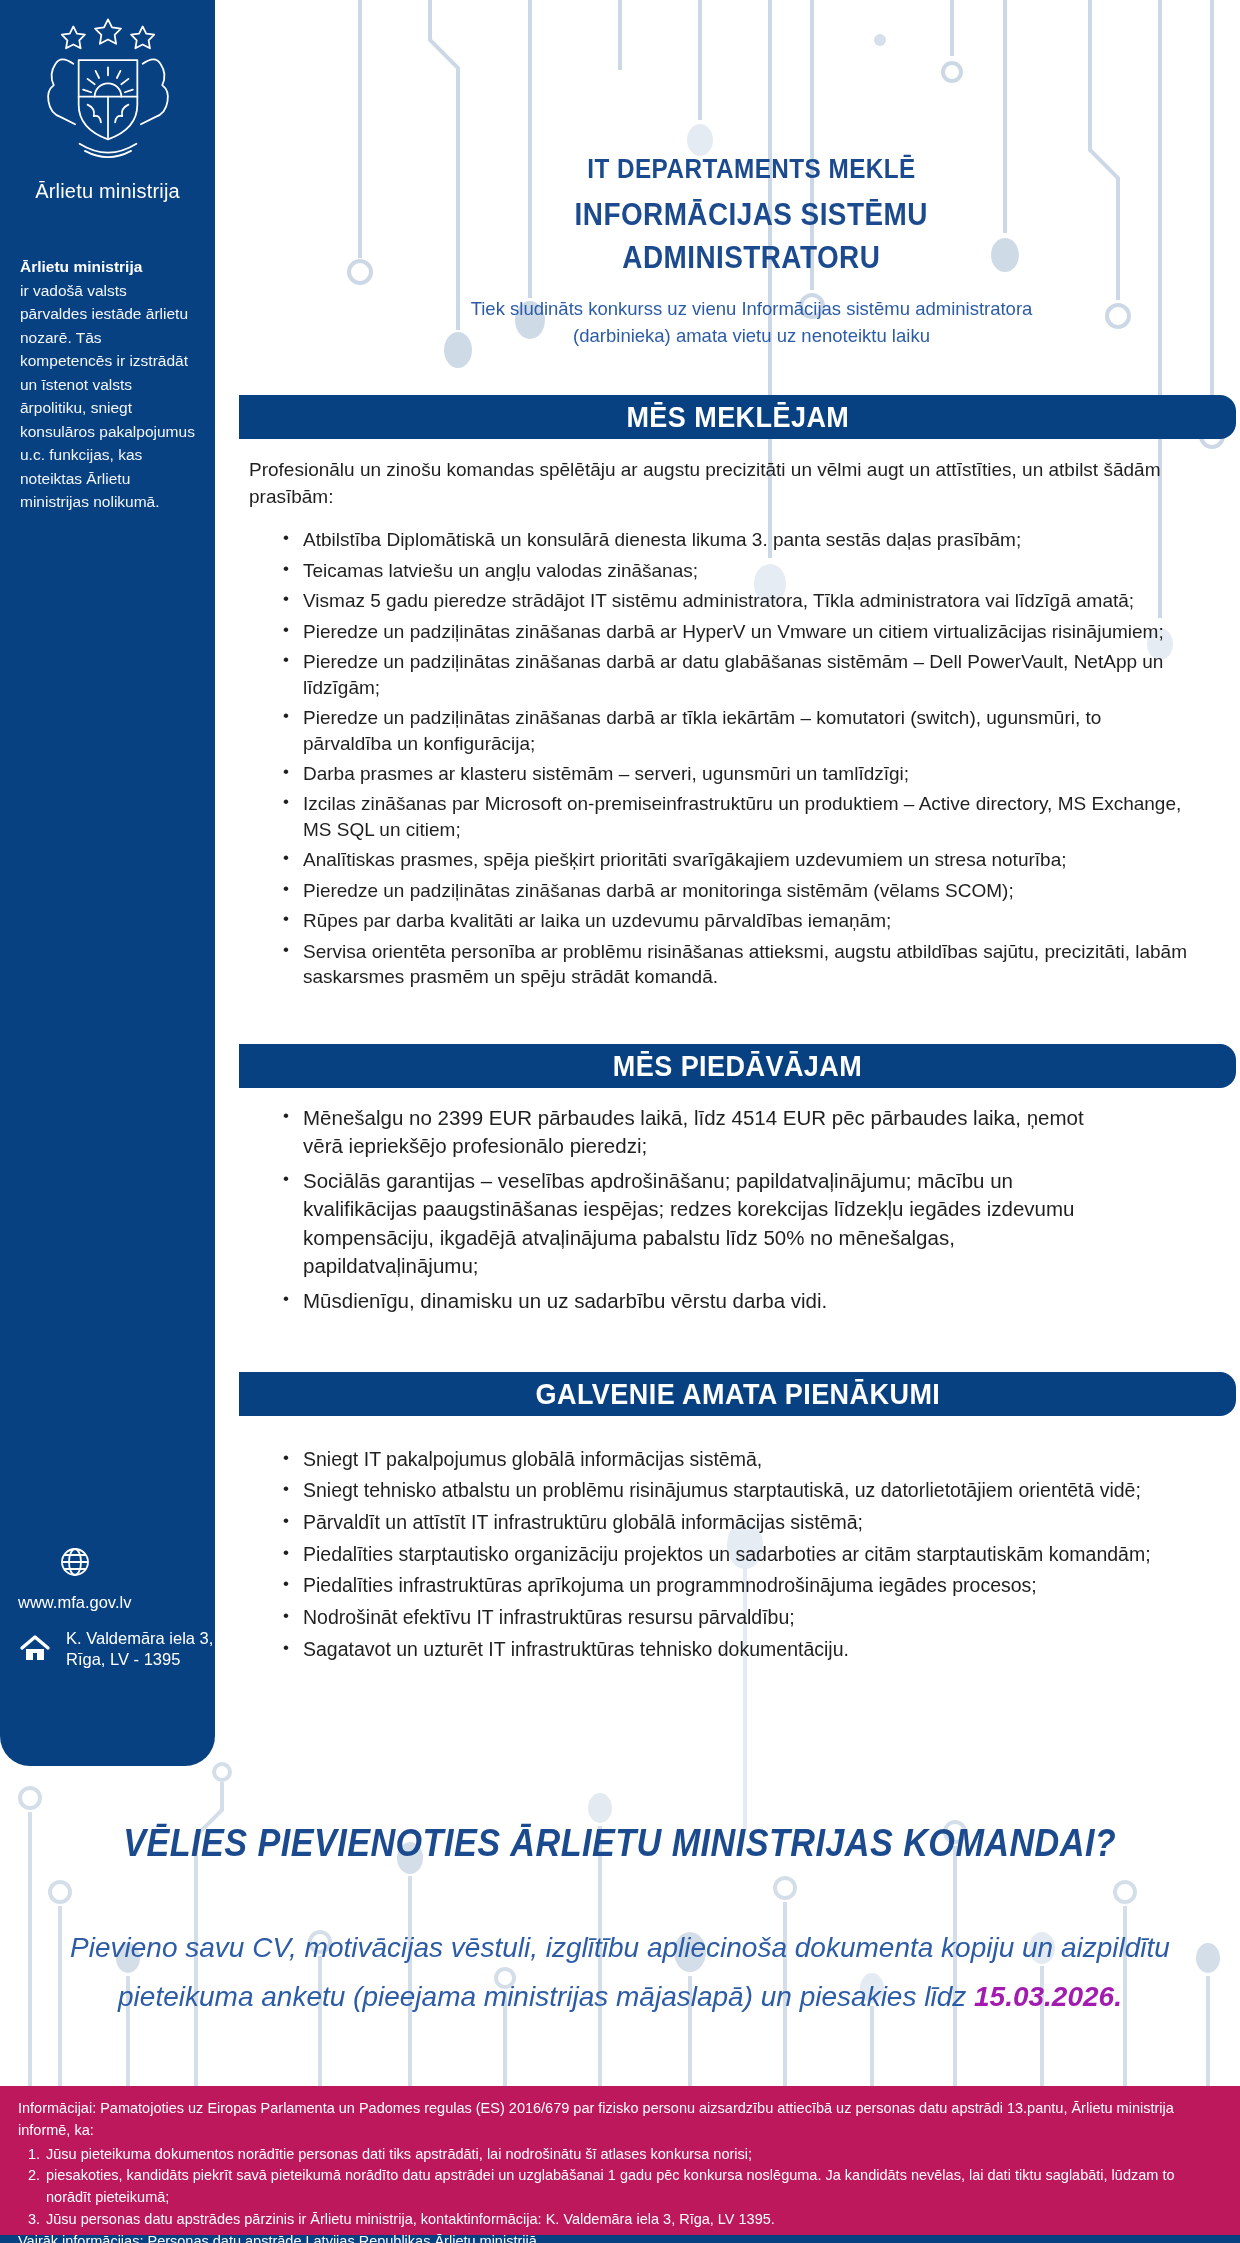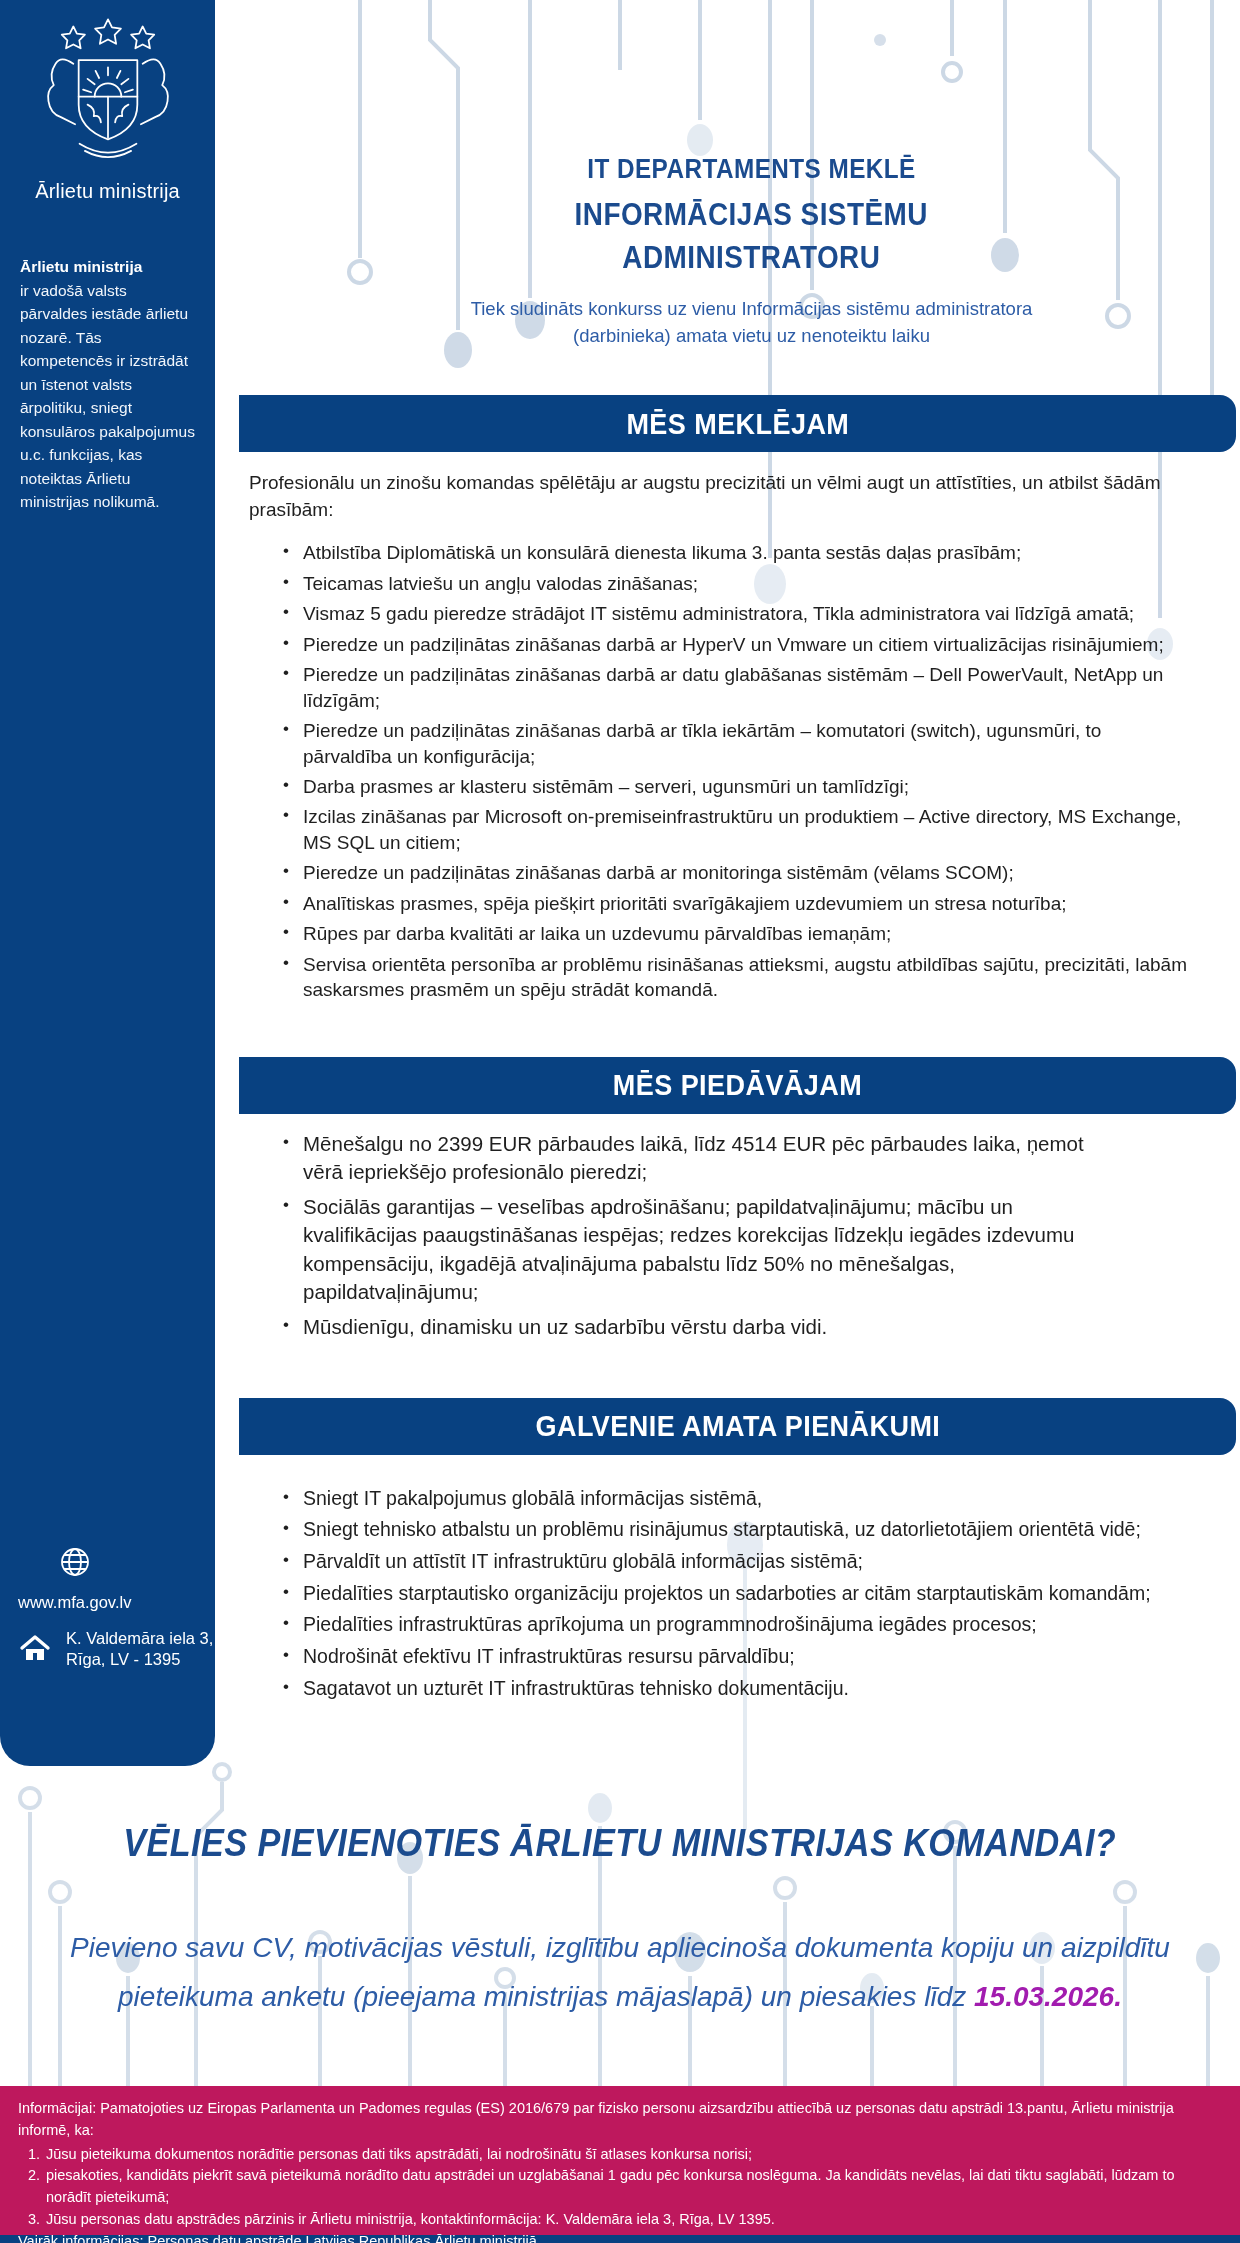--- a/index.html
+++ b/index.html
@@ -18,21 +18,21 @@
   .side-row.web{top:1546px;flex-direction:column;}
   .side-row.addr{top:1628px;}
   .side-icon{flex:0 0 auto;}
   
   .content{position:absolute;left:215px;top:4px;width:1025px;z-index:1;padding-left:24px;}
   .cond{display:inline-block;transform:scaleX(.9);transform-origin:center;}
   .kicker{margin:150px 0 0;text-align:center;font-size:27px;font-weight:700;color:#1b4b8e;letter-spacing:.5px;}
   .big-title{margin:8px 0 0;text-align:center;font-size:31px;font-weight:700;color:#1b4b8e;line-height:1.4;letter-spacing:.5px;}
   .subtitle{margin:16px auto 0;width:640px;text-align:center;font-size:18.5px;line-height:1.45;color:#2d5ca6;}
   
-  .job-section .banner{margin-top:46px;width:997px;height:57px;background:#084181;
+  .job-section .banner{margin-top:46px;width:997px;height:44px;background:#084181;
        border-radius:0 16px 16px 0;display:flex;align-items:center;justify-content:center;
        color:#fff;font-size:30px;font-weight:700;letter-spacing:.5px;}
   .job-section .intro{margin:18px 40px 0 10px;font-size:19px;line-height:1.42;color:#1f1f1f;}
   .job-section ul{margin:16px 70px 0 42px;padding:0;list-style:none;color:#1f1f1f;}
   .job-section li{position:relative;padding-left:22px;font-size:19px;line-height:1.34;margin-bottom:5px;}
   .job-section li::before{content:"•";position:absolute;left:2px;top:0;font-size:17px;}
   .job-section:nth-of-type(2) .banner{margin-top:54px;}
   .job-section:nth-of-type(2) ul{margin-right:150px;}
   .job-section:nth-of-type(2) li{font-size:20.5px;line-height:1.38;margin-bottom:7px;}
   .job-section:nth-of-type(3) .banner{margin-top:56px;}
@@ -188,22 +188,22 @@
     <p class="intro">Profesionālu un zinošu komandas spēlētāju ar augstu precizitāti un vēlmi augt un attīstīties, un atbilst  šādām prasībām:</p>
     <ul class="bullets">
             <li>Atbilstība Diplomātiskā un konsulārā dienesta likuma 3. panta sestās daļas prasībām;</li>
             <li>Teicamas latviešu un angļu valodas zināšanas;</li>
             <li>Vismaz 5 gadu pieredze strādājot IT sistēmu administratora, Tīkla administratora vai līdzīgā amatā;</li>
             <li>Pieredze un padziļinātas zināšanas darbā ar HyperV un Vmware un citiem virtualizācijas risinājumiem;</li>
             <li>Pieredze un padziļinātas zināšanas darbā ar datu glabāšanas sistēmām – Dell PowerVault, NetApp un līdzīgām;</li>
             <li>Pieredze un padziļinātas zināšanas darbā ar tīkla iekārtām – komutatori (switch), ugunsmūri, to pārvaldība un konfigurācija;</li>
             <li>Darba prasmes ar klasteru sistēmām – serveri, ugunsmūri un tamlīdzīgi;</li>
             <li>Izcilas zināšanas par Microsoft on-premiseinfrastruktūru un produktiem – Active directory, MS Exchange, MS SQL un citiem;</li>
+            <li>Analītiskas prasmes, spēja piešķirt prioritāti svarīgākajiem uzdevumiem un stresa noturība;</li>
             <li>Pieredze un padziļinātas zināšanas darbā ar monitoringa sistēmām (vēlams SCOM);</li>
-            <li>Analītiskas prasmes, spēja piešķirt prioritāti svarīgākajiem uzdevumiem un stresa noturība;</li>
             <li>Rūpes par darba kvalitāti ar laika un uzdevumu pārvaldības iemaņām;</li>
             <li>Servisa orientēta personība ar problēmu risināšanas attieksmi, augstu atbildības sajūtu, precizitāti, labām saskarsmes prasmēm un spēju strādāt komandā.</li>
           </ul>
   </section>
 
   <section class="job-section">
     <div class="banner">
             <span class="cond">MĒS PIEDĀVĀJAM</span>
           </div>
 

